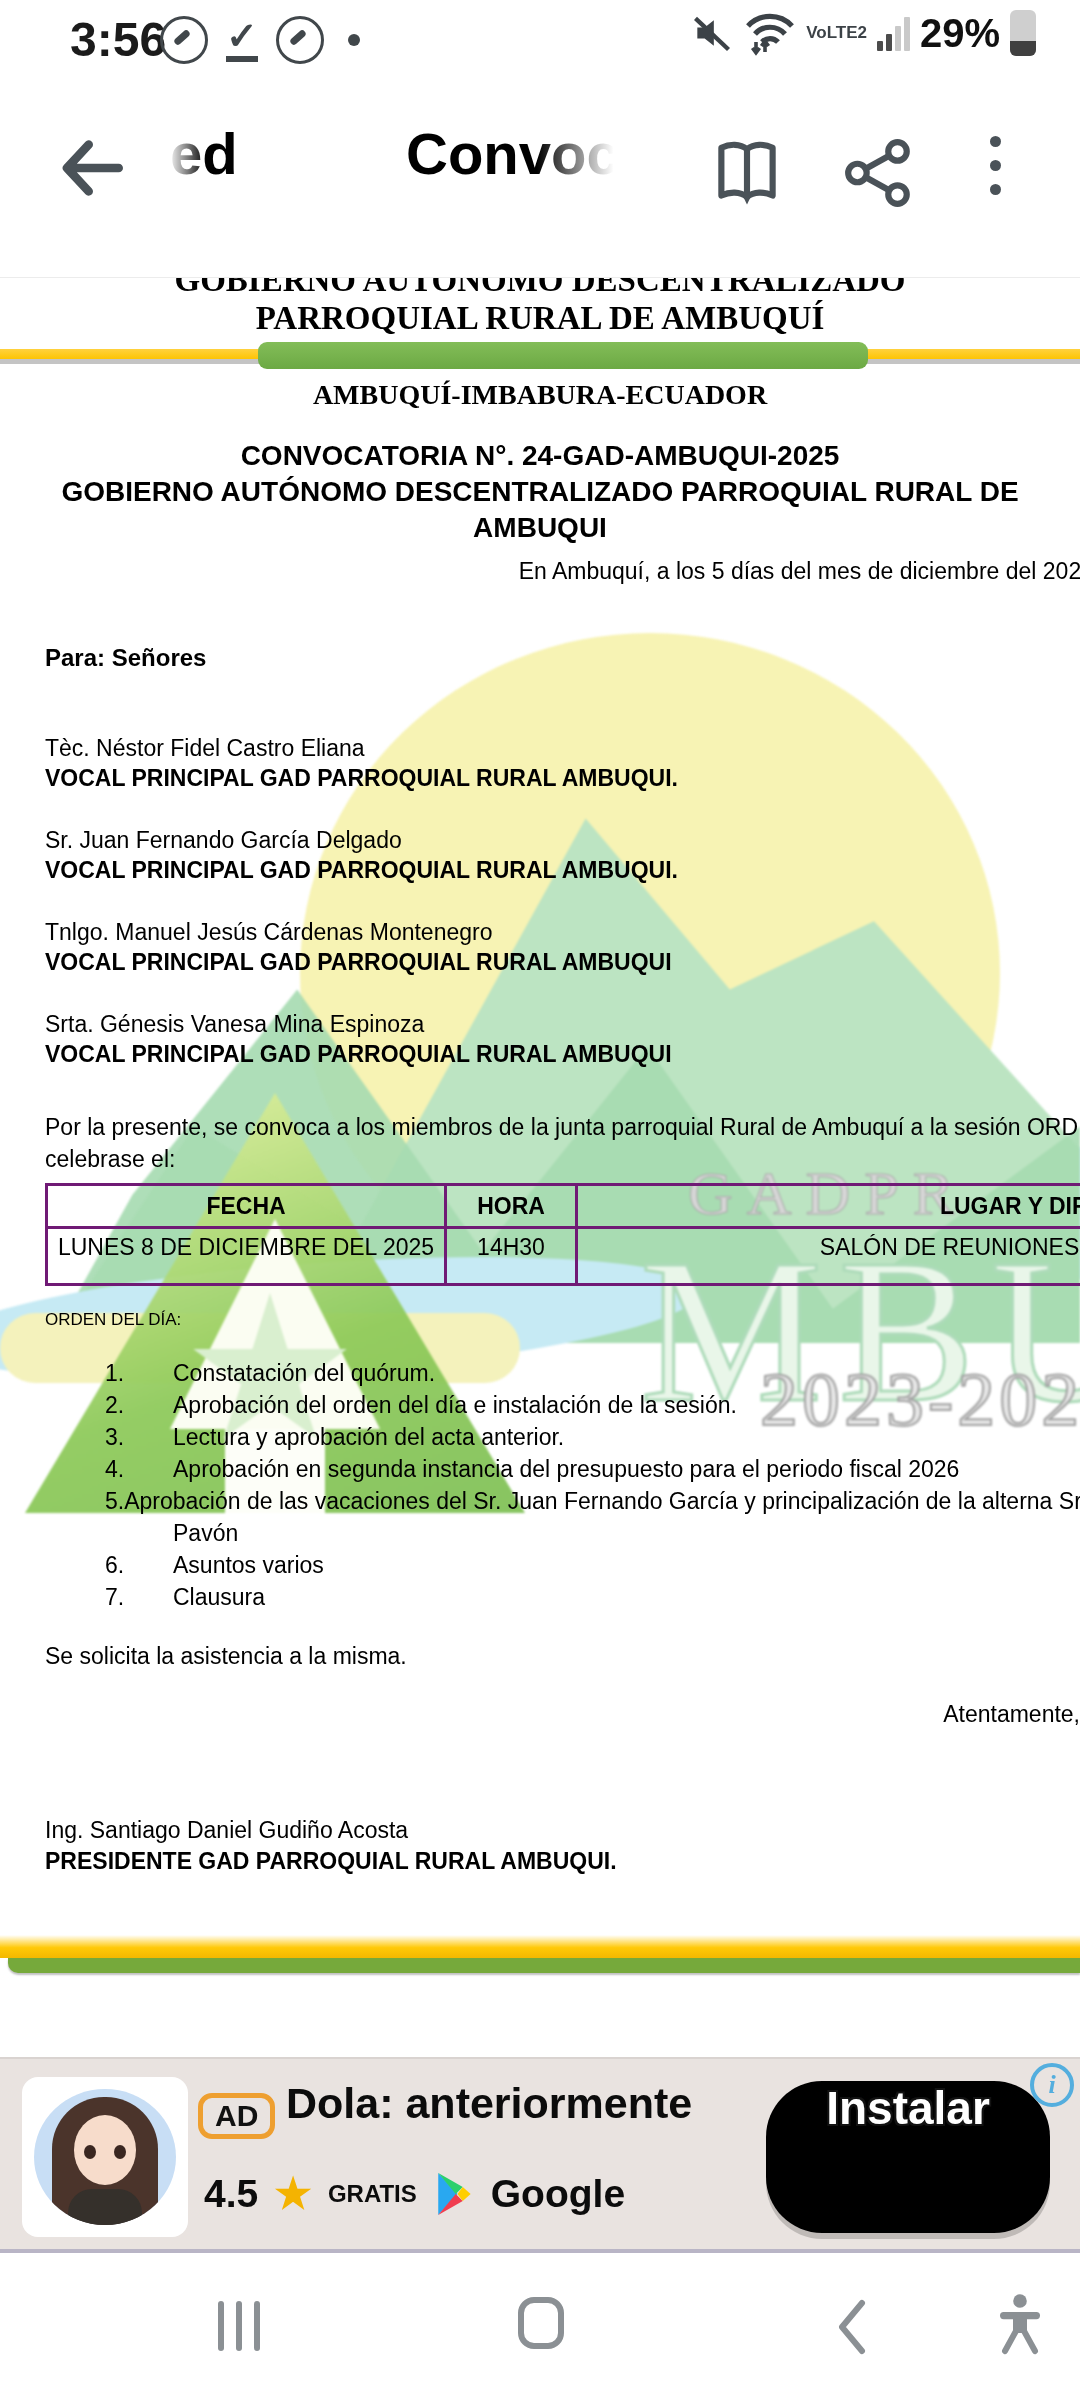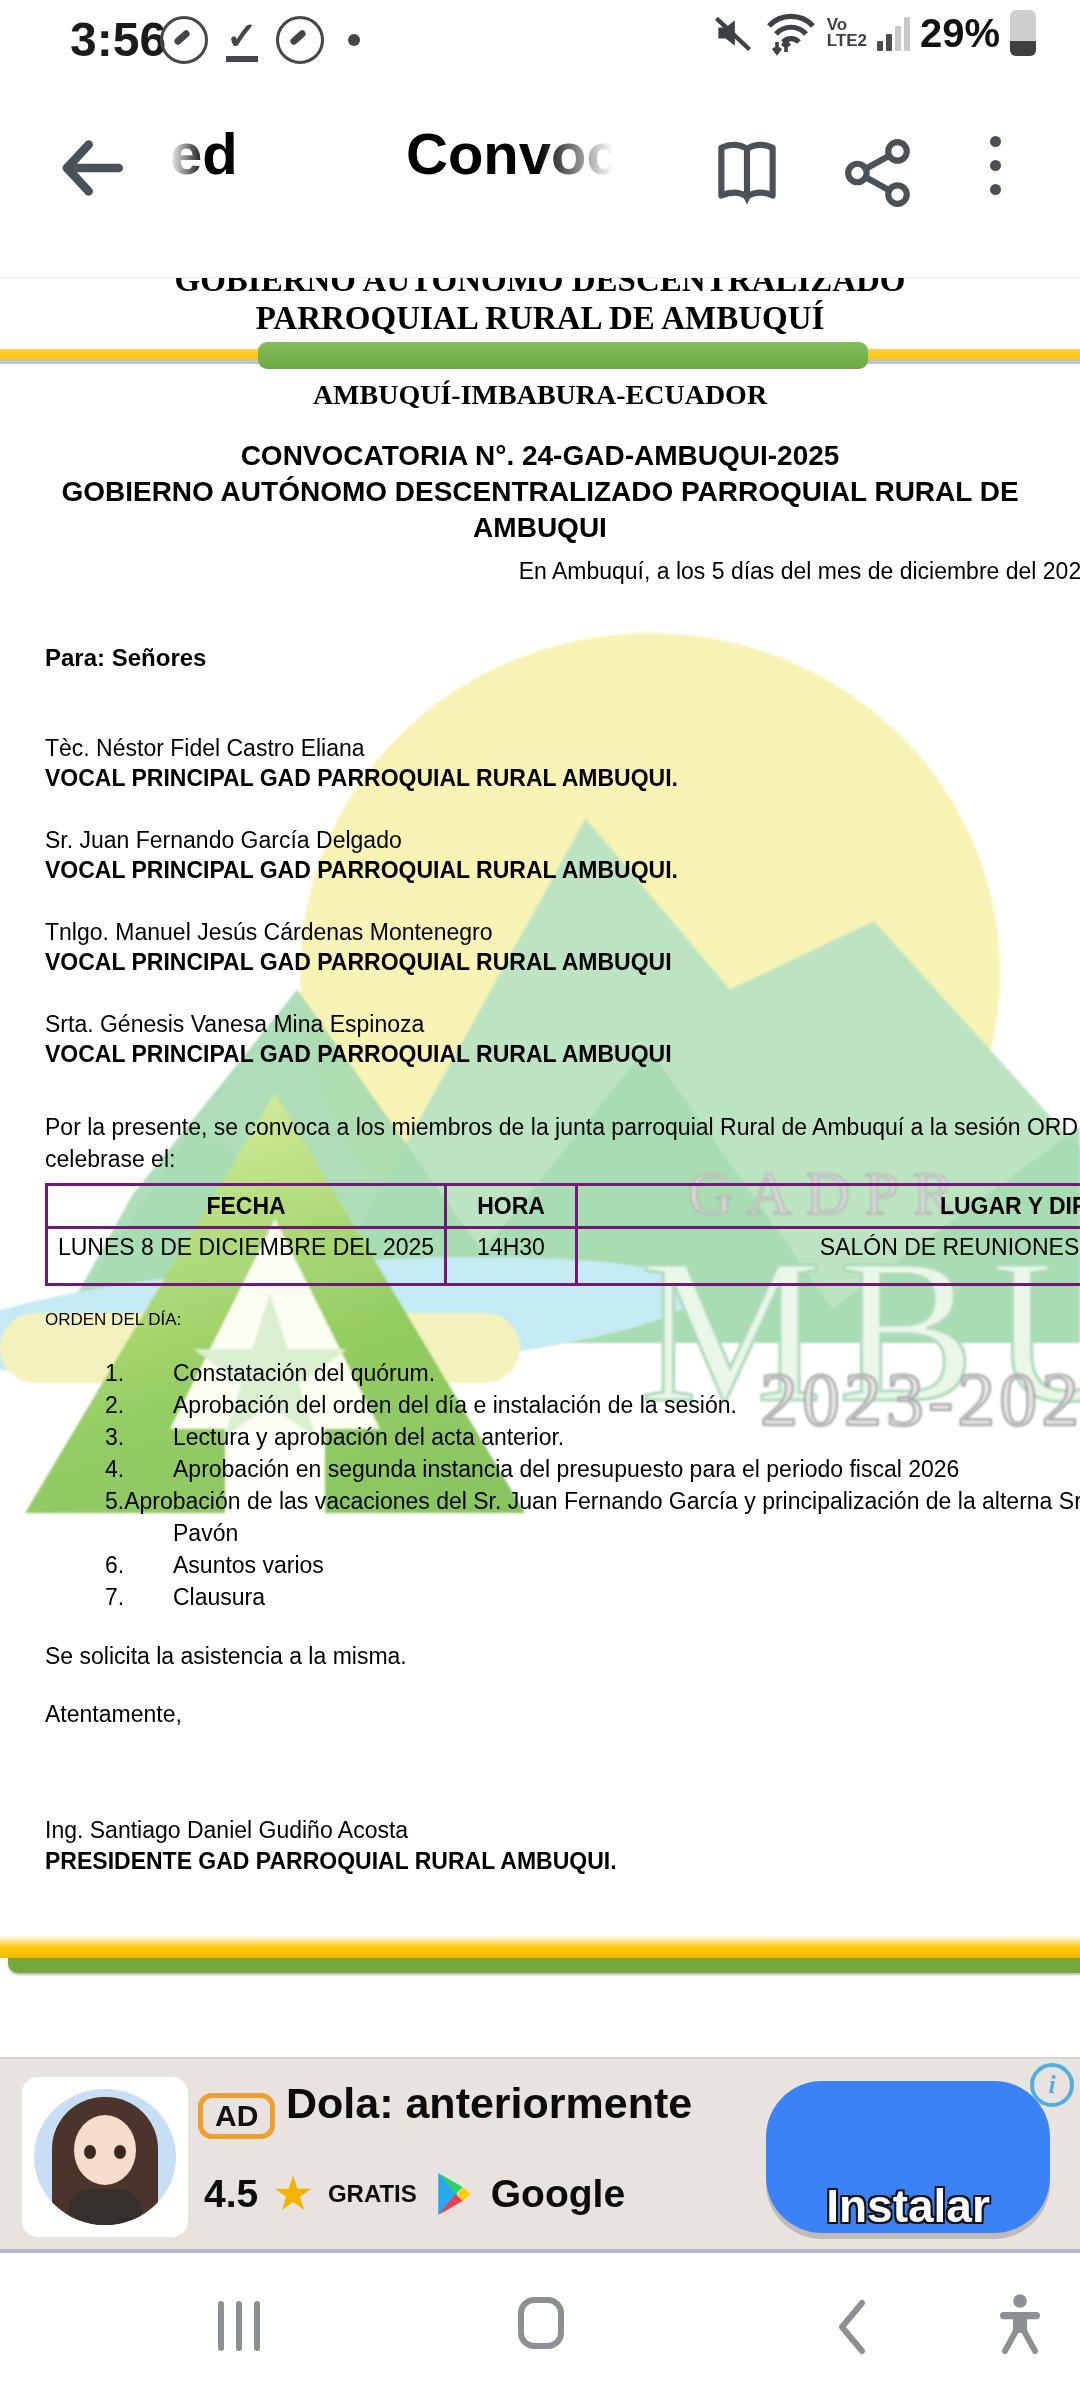--- a/index.html
+++ b/index.html
@@ -10,21 +10,21 @@
   
   .statusbar{position:absolute;left:0;top:0;width:1080px;height:80px;background:#fff;}
   .sb-time{position:absolute;left:70px;top:12px;font-size:48px;font-weight:700;color:#1b1b1b;}
   .sb-left-icons{position:absolute;left:160px;top:16px;display:flex;align-items:center;gap:14px;}
   .wa-circle{width:42px;height:42px;border:3px solid #41474b;border-radius:50%;position:relative;}
   .wa-circle .handset{position:absolute;left:10px;top:15px;width:18px;height:7px;border-radius:4px;background:#41474b;transform:rotate(-42deg);}
   .chk{position:relative;width:40px;height:44px;color:#41474b;font-size:38px;font-weight:700;text-align:center;line-height:36px;}
   .chk::after{content:"";position:absolute;left:4px;bottom:0;width:32px;height:6px;background:#41474b;}
   .sb-dot{width:12px;height:12px;border-radius:50%;background:#41474b;margin-left:10px;}
   .sb-right{position:absolute;right:44px;top:10px;display:flex;align-items:center;gap:10px;}
-  .volte{display:flex;flex-direction:column;line-height:16px;font-weight:700;color:#3c4247;font-size:17px;}
+  .volte{display:flex;flex-direction:row;line-height:16px;font-weight:700;color:#3c4247;font-size:17px;}
   .sigbars{display:flex;align-items:flex-end;gap:3px;height:36px;}
   .sigbars i{display:block;width:6px;border-radius:1px;}
   .sb-batt{width:26px;height:46px;border-radius:6px;background:#cfcfcf;position:relative;overflow:hidden;}
   .sb-batt::after{content:"";position:absolute;left:0;bottom:0;width:100%;height:32%;background:#404040;}
   .sb-pct{font-size:40px;font-weight:700;color:#111;}
 
   
   .toolbar{position:absolute;left:0;top:80px;width:1080px;height:178px;background:#fff;}
   .tb-back{position:absolute;left:52px;top:48px;width:80px;height:80px;color:#4a5258;}
   .tb-title{position:absolute;left:170px;top:40px;height:90px;font-weight:700;color:#000;font-size:58px;white-space:nowrap;}
@@ -77,40 +77,40 @@
   .ctable{margin:8px 0 0 45px;border-collapse:collapse;table-layout:fixed;width:1468px;}
   .ctable td{border:3px solid #701a75;text-align:center;font-size:23px;padding:3px 6px;background:transparent;overflow:hidden;white-space:nowrap;}
   .ctable .hd td{font-weight:700;height:34px;}
   .ctable .rw td{height:46px;vertical-align:top;padding-top:5px;}
   .aftertable{margin:14px 0 0 45px;font-size:23px;line-height:30px;}
   .agtitle{margin:18px 0 0 45px;font-weight:400;font-size:17px;line-height:31px;}
   .agenda{margin:22px 0 0 0;}
   .ag-row{display:flex;font-size:23px;line-height:32px;white-space:nowrap;}
   .ag-n{width:68px;margin-left:105px;}
   .closing,.signoff{margin:28px 0 0 45px;font-size:23px;line-height:30px;}
-  .signoff{}
+  .signoff{text-align:right;}
   .signer{margin:86px 0 0 45px;font-size:23px;line-height:31px;}
   .signer .srole{font-weight:700;}
   .fbars{position:relative;height:38px;margin-top:58px;}
   .fbar-y{position:absolute;left:0;top:0;width:1080px;height:23px;background:linear-gradient(#fff, #ffc908 55%,#f3b800);}
   .fbar-g{position:absolute;left:8px;top:23px;width:1072px;height:15px;background:#76a93b;border-radius:0 0 0 10px;box-shadow:0 2px 2px rgba(0,0,0,.25);}
 
   
   .ad{position:absolute;left:0;top:2057px;width:1080px;height:196px;background:#e9e3e0;border-top:2px solid #d9d3d0;border-bottom:4px solid #b9b5c6;box-sizing:border-box;}
   .ad-tile{position:absolute;left:22px;top:18px;width:166px;height:160px;background:#fff;border-radius:16px;overflow:hidden;}
   .ad-av{position:absolute;left:12px;top:12px;width:142px;height:136px;border-radius:50%;background:#c8def5;overflow:hidden;}
   .av-hair{position:absolute;left:18px;top:8px;width:106px;height:150px;border-radius:52px 52px 30px 30px;background:#4b342b;}
   .av-face{position:absolute;left:40px;top:26px;width:62px;height:70px;border-radius:50%;background:#f7dccb;}
   .av-eye{position:absolute;top:56px;width:12px;height:14px;border-radius:50%;background:#3a2620;}
   .av-body{position:absolute;left:34px;top:100px;width:74px;height:46px;border-radius:24px 24px 0 0;background:#35302b;}
   .ad-badge{position:absolute;left:198px;top:26px;border:5px solid #ee9f30;border-radius:14px;padding:1px 12px;font-size:30px;font-weight:800;color:#111;margin-top:8px;}
   .ad-title{position:absolute;left:286px;top:20px;font-size:43px;font-weight:800;color:#0c0c0c;white-space:nowrap;}
   .ad-row2{position:absolute;left:204px;top:112px;display:flex;align-items:center;gap:16px;font-size:39px;font-weight:700;color:#0c0c0c;}
   .ad-star{color:#f4b301;font-size:42px;line-height:40px;}
-  .ad-cta{position:absolute;left:766px;top:22px;width:284px;height:152px;border-radius:56px;background:#3b82f6;box-shadow:0 6px 0 rgba(0,0,0,.18);display:flex;align-items:flex-end;justify-content:center;}
+  .ad-cta{position:absolute;left:766px;top:22px;width:284px;height:152px;border-radius:56px;background:#000000;box-shadow:0 6px 0 rgba(0,0,0,.18);display:flex;align-items:flex-start;justify-content:center;}
   .ad-cta span{color:#fff;font-size:46px;font-weight:700;
      text-shadow:-2px -2px 0 #121212,2px -2px 0 #121212,-2px 2px 0 #121212,2px 2px 0 #121212;}
   .ad-info{position:absolute;right:6px;top:4px;width:36px;height:36px;border:4px solid #54aede;border-radius:50%;color:#54aede;
      font-family:"Liberation Serif",serif;font-size:26px;font-weight:700;font-style:italic;display:flex;align-items:center;justify-content:center;}
 
   
   .nav{position:absolute;left:0;top:2253px;width:1080px;height:147px;background:#fff;}
   .nv-recents{position:absolute;left:218px;top:48px;display:flex;gap:12px;}
   .nv-recents i{display:block;width:6px;height:50px;background:#8b9094;border-radius:3px;}
   .nv-home{position:absolute;left:518px;top:44px;width:46px;height:52px;border:6px solid #8b9094;border-radius:16px;box-sizing:border-box;}

